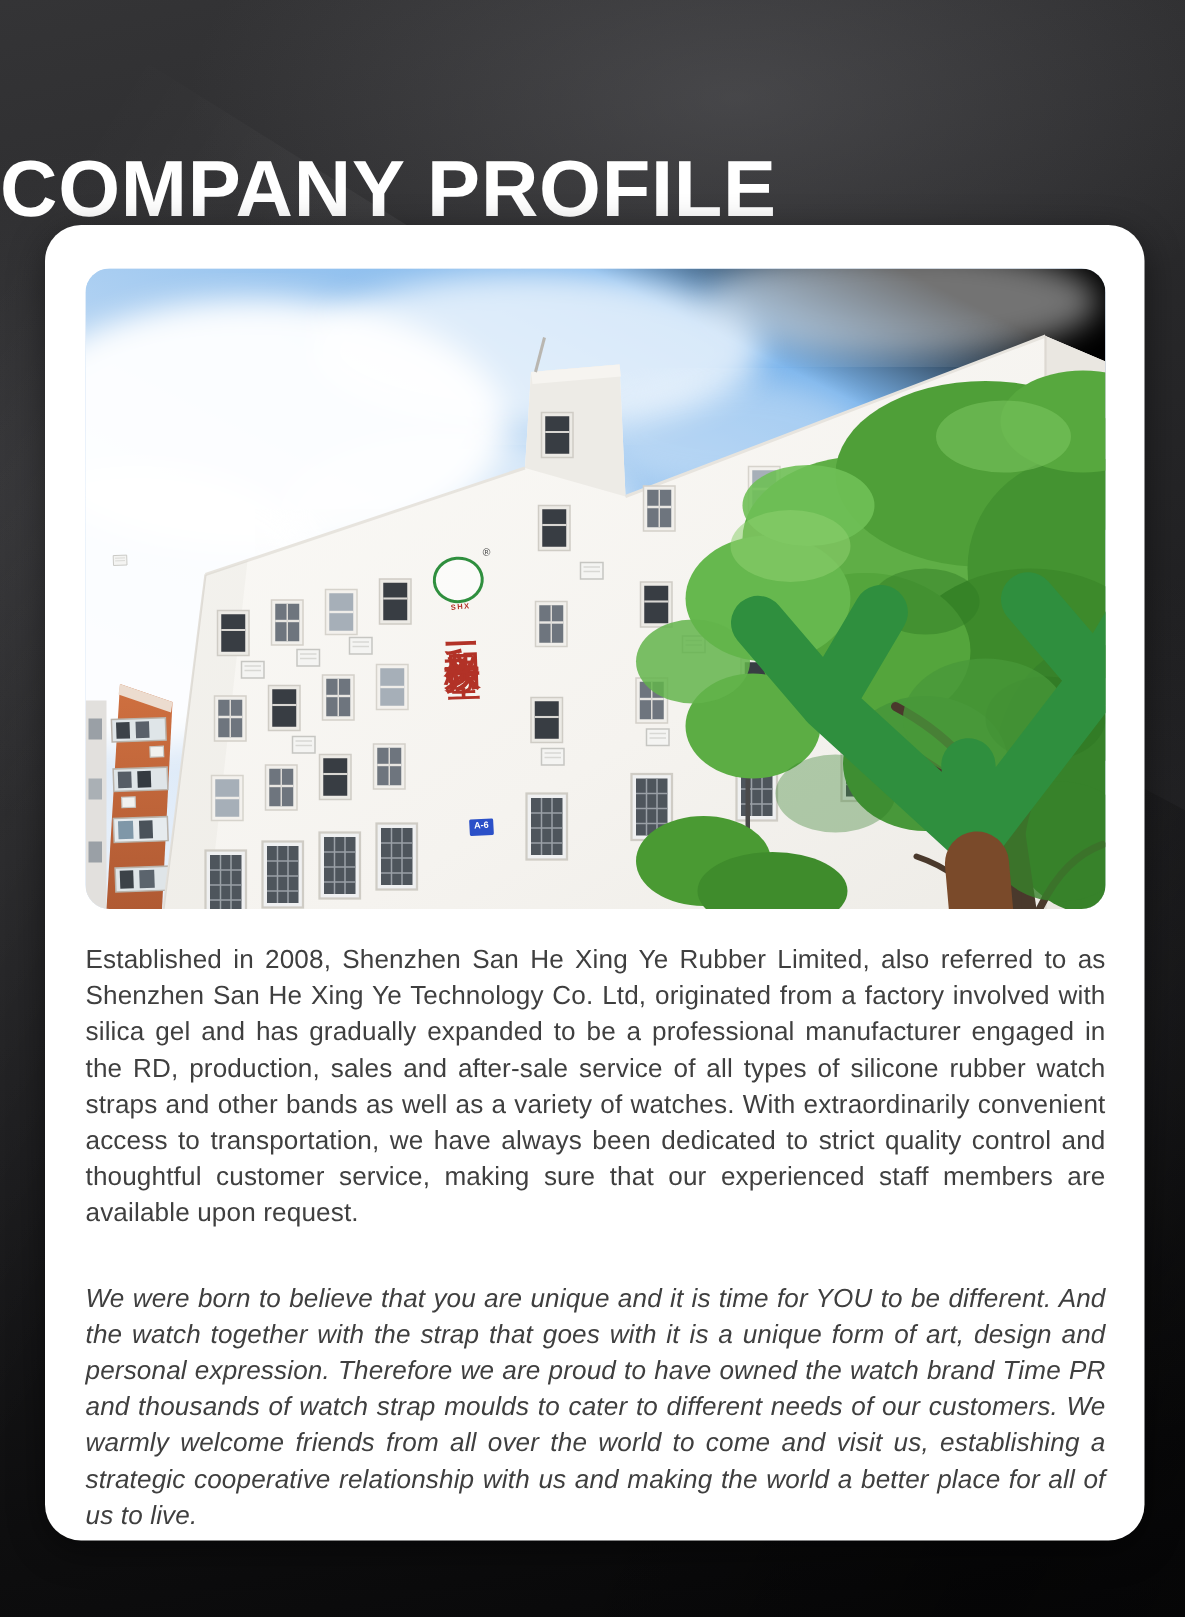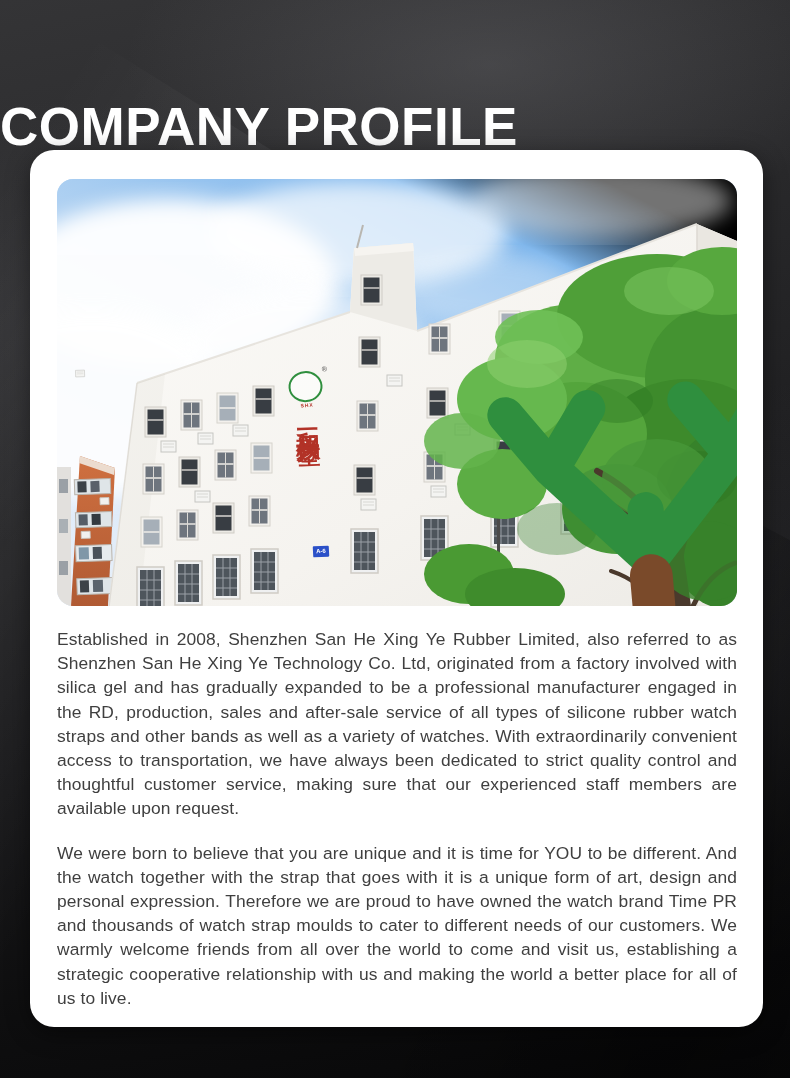--- a/index.html
+++ b/index.html
@@ -97,21 +97,21 @@
 
   .profile-text {
     width: 680px;
     margin: 21px 0 0 0;
     color: #3f3f3f;
     font-size: 17.4px;
     line-height: 24.2px;
     text-align: justify;
     letter-spacing: 0.1px;
   }
-  .profile-text + .profile-text { margin-top: 20px; }
+  .profile-text + .profile-text { margin-top: 32px; font-style: italic; }
 </style>
 </head>
 <body>
 
 <div class="screen">
   <div class="bg-streak s1"></div>
   <div class="bg-streak s2"></div>
 
   <h1 class="page-title">COMPANY PROFILE</h1>
 

